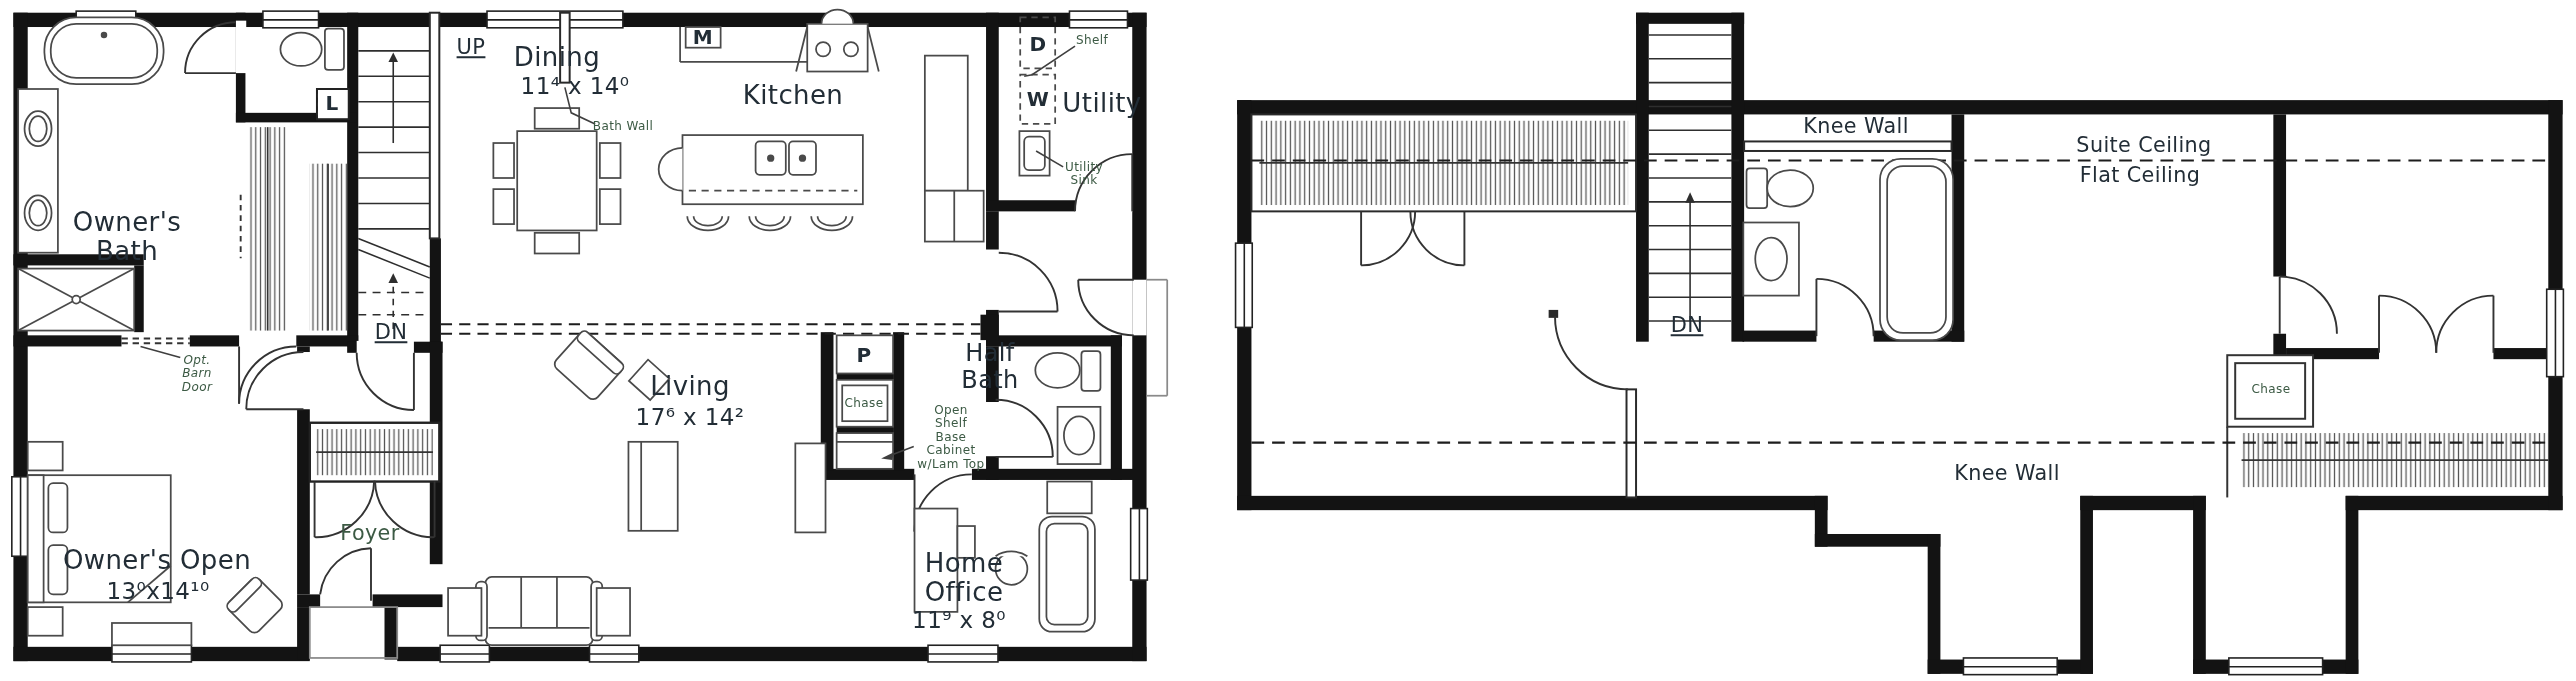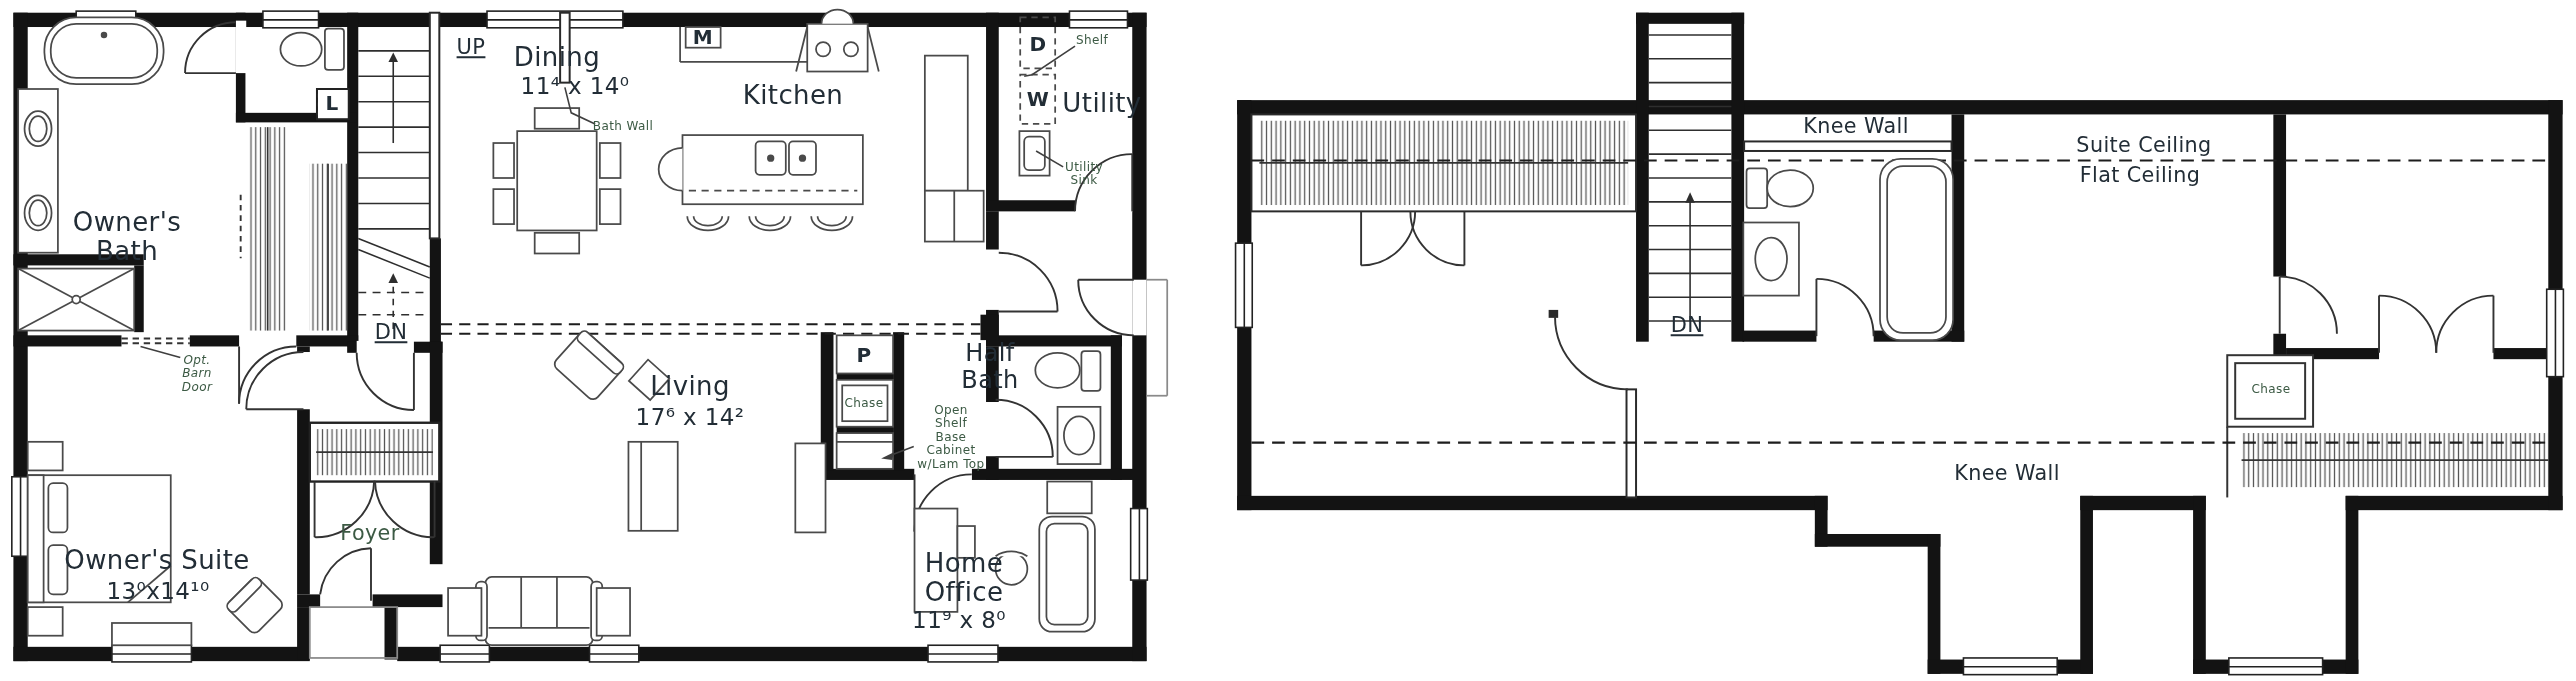--- a/index.html
+++ b/index.html
@@ -536,21 +536,21 @@
 </svg>
 
   <div class="lbl room" style="left:127px;top:189px;margin-top:48px;">Owner's
 Bath</div>
   <div class="lbl room" style="left:557px;top:58px;text-align:right;">Dining</div>
   <div class="lbl dims" style="left:555px;top:87px;margin-left:20px;">11⁴ x 14⁰</div>
   <div class="lbl room" style="left:793px;top:96px;">Kitchen</div>
   <div class="lbl room" style="left:1102px;top:104px;">Utility</div>
   <div class="lbl room" style="left:690px;top:387px;">Living</div>
   <div class="lbl dims" style="left:690px;top:418px;">17⁶ x 14²</div>
-  <div class="lbl room" style="left:157px;top:561px;">Owner's Suite</div>
+  <div class="lbl room" style="left:157px;top:561px;">Owner's Open</div>
   <div class="lbl dims" style="left:158px;top:592px;">13⁰x14¹⁰</div>
   <div class="lbl ann" style="left:370px;top:534px;font-size:20.7px;">Foyer</div>
   <div class="lbl room" style="left:990px;top:367px;font-size:24px;">Half
 Bath</div>
   <div class="lbl room" style="left:964px;top:578px;">Home
 Office</div>
   <div class="lbl dims" style="left:959px;top:621px;">11⁹ x 8⁰</div>
 
   <div class="lbl ann-dark" style="left:471px;top:48px;">UP</div>
   <div class="lbl ann-dark" style="left:391px;top:333px;">DN</div>

